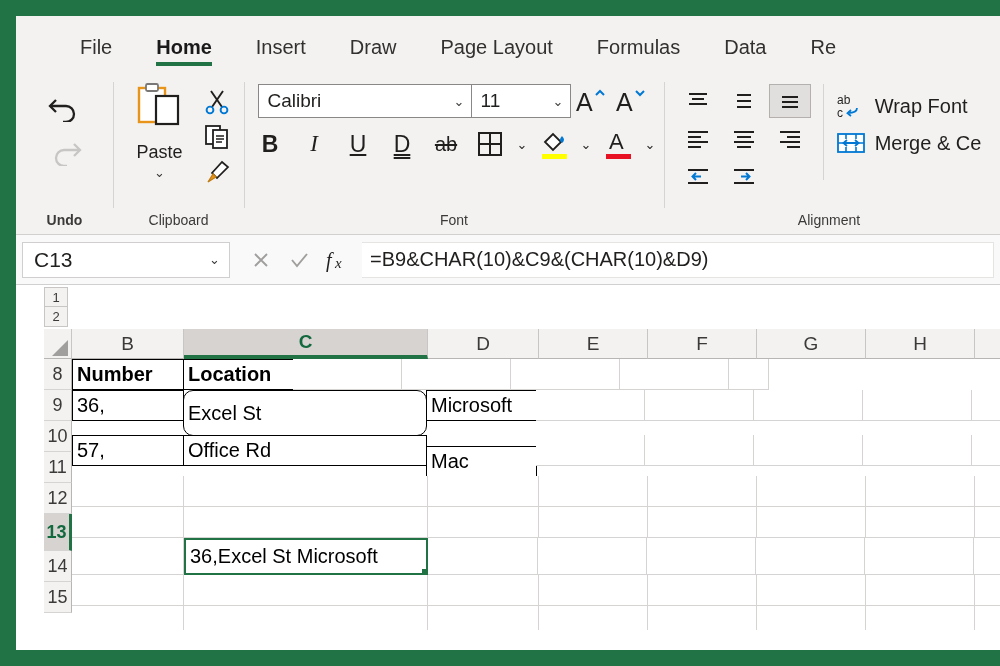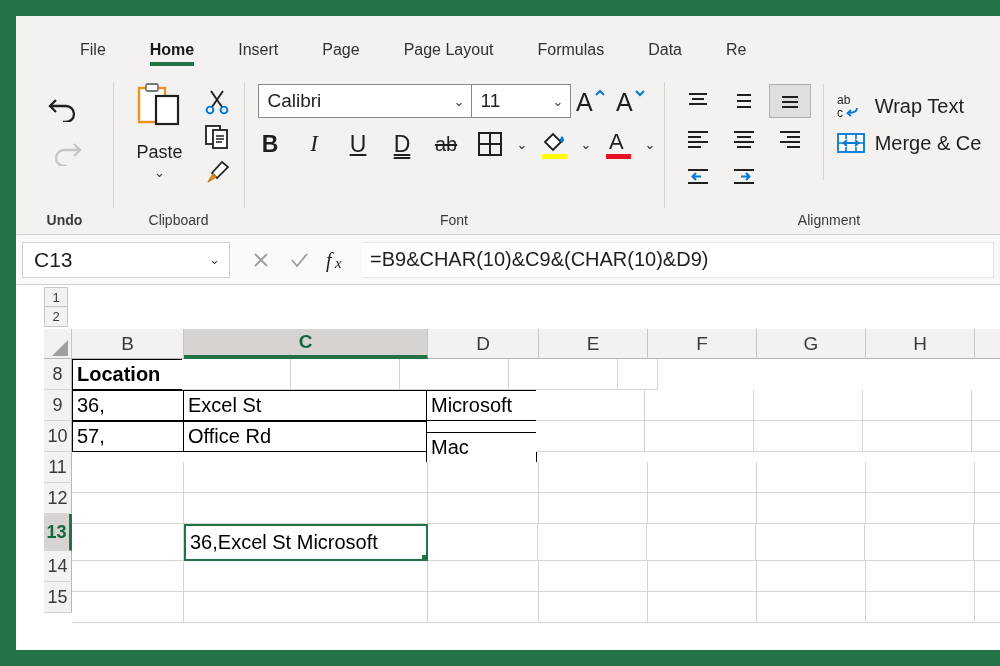--- a/index.html
+++ b/index.html
@@ -20,21 +20,21 @@
   
   .tabbar {
     height: 56px;
     background: #f3f2f1;
     display: flex;
     align-items: flex-end;
     padding-left: 42px;
     gap: 0px;
   }
   .tab {
-    font-size: 16px;
+    font-size: 20px;
     color: #323130;
     padding: 0 22px 13px 22px;
     white-space: nowrap;
     position: relative;
     cursor: pointer;
   }
   .tab.active { font-weight: bold; color: #1a1a1a; }
   .tab.active::after {
     content: "";
     position: absolute;
@@ -206,21 +206,21 @@
 </style>
 </head>
 <body>
 
 <div id="app">
 
   <div class="tabbar" id="tabbar">
       <div class="tab">File</div>
       <div class="tab active">Home</div>
       <div class="tab">Insert</div>
-      <div class="tab">Page</div>
+      <div class="tab">Draw</div>
       <div class="tab">Page Layout</div>
       <div class="tab">Formulas</div>
       <div class="tab">Data</div>
       <div class="tab">Re</div>
     </div>
 
   <div class="ribbon">
 
     <div class="group grp-undo">
       <div class="group-body undo-col">
@@ -387,21 +387,21 @@
           </div>
         </div>
         <div class="align-sep"></div>
         <div class="align-right-col">
           <div class="wide-btn">
             <svg width="30" height="28" viewBox="0 0 30 28">
               <text x="1" y="12" font-family="Liberation Sans" font-size="12" fill="#201f1e">ab</text>
               <text x="1" y="25" font-family="Liberation Sans" font-size="12" fill="#201f1e">c</text>
               <path d="M12 21 q9 0 9 -5 M15 18 L11.5 21.2 L15 24" stroke="#0078d4" stroke-width="1.8" fill="none"></path>
             </svg>
-            <span class="lbl">Wrap Text</span>
+            <span class="lbl">Wrap Font</span>
           </div>
           <div class="wide-btn">
             <svg width="30" height="26" viewBox="0 0 30 26">
               <rect x="2" y="4" width="26" height="18" fill="#fff" stroke="#0078d4" stroke-width="1.8"></rect>
               <path d="M2 13 H28 M10 4 V9 M10 17 V22 M20 4 V9 M20 17 V22" stroke="#0078d4" stroke-width="1.6"></path>
               <path d="M8 13 H22 M11 10 L7.5 13 L11 16 M19 10 L22.5 13 L19 16" stroke="#0078d4" stroke-width="1.8" fill="none"></path>
             </svg>
             <span class="lbl">Merge &amp; Ce</span>
           </div>
         </div>
@@ -457,30 +457,31 @@
         <div class="rowhead" style="height: 31px;">9</div>
         <div class="rowhead" style="height: 31px;">10</div>
         <div class="rowhead" style="height: 31px;">11</div>
         <div class="rowhead" style="height: 31px;">12</div>
         <div class="rowhead sel" style="height: 37px;">13</div>
         <div class="rowhead" style="height: 31px;">14</div>
         <div class="rowhead" style="height: 31px;">15</div>
       </div>
     <div class="cells" id="cells">
         <div class="gridrow">
+          <div class="cell bold bx" style="width: 112px; height: 31px;">Number</div>
           <div class="cell bold bx" style="width: 111px; height: 31px;">Location</div>
           <div class="cell bold" style="width: 109px; height: 31px;"></div>
           <div class="cell bold" style="width: 109px; height: 31px;"></div>
           <div class="cell bold" style="width: 109px; height: 31px;"></div>
           <div class="cell bold" style="width: 109px; height: 31px;"></div>
           <div class="cell bold" style="width: 40px; height: 31px;"></div>
         </div>
         <div class="gridrow">
           <div class="cell bx" style="width: 112px; height: 31px;">36,</div>
-          <div class="cell bx" style="width: 244px; height: 31px;">Excel St</div>
+          <div class="cell bx" style="width: 244px; height: 46px; border-radius: 10px;">Excel St</div>
           <div class="cell bx" style="width: 111px; height: 31px;">Microsoft</div>
           <div class="cell" style="width: 109px; height: 31px;"></div>
           <div class="cell" style="width: 109px; height: 31px;"></div>
           <div class="cell" style="width: 109px; height: 31px;"></div>
           <div class="cell" style="width: 109px; height: 31px;"></div>
           <div class="cell" style="width: 40px; height: 31px;"></div>
         </div>
         <div class="gridrow">
           <div class="cell bx" style="width: 112px; height: 31px;">57,</div>
           <div class="cell bx" style="width: 244px; height: 31px;">Office Rd</div>

